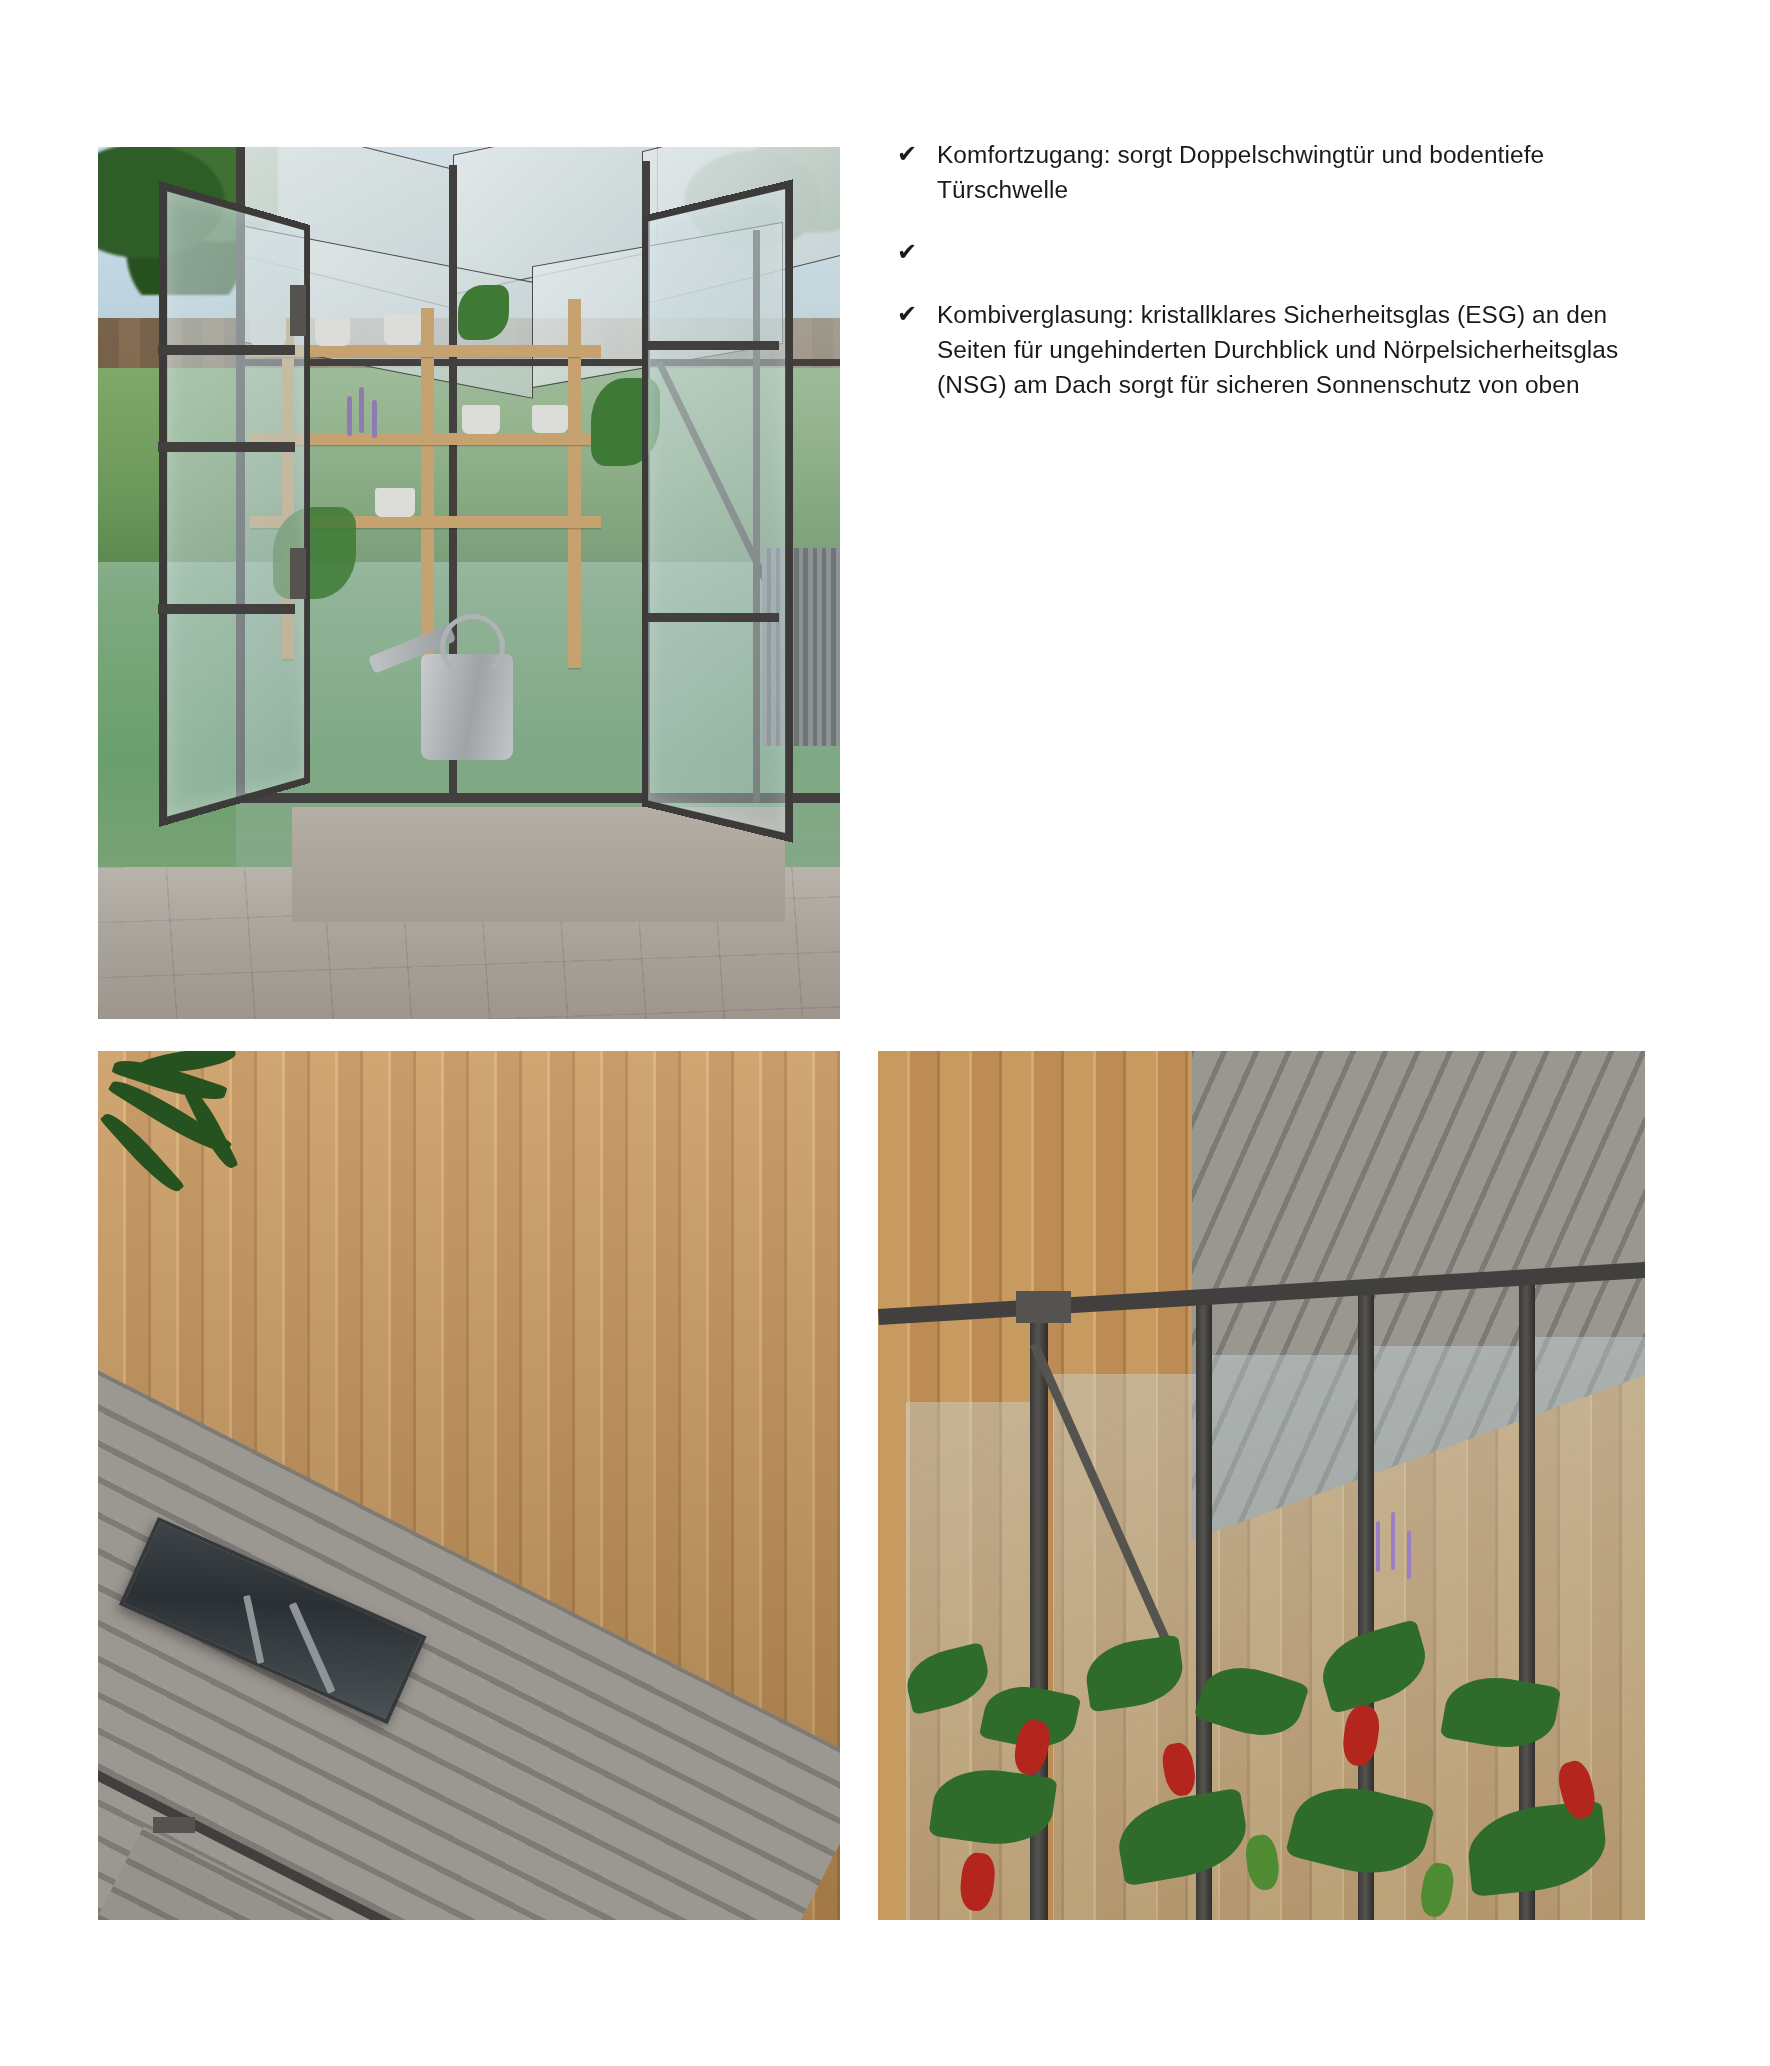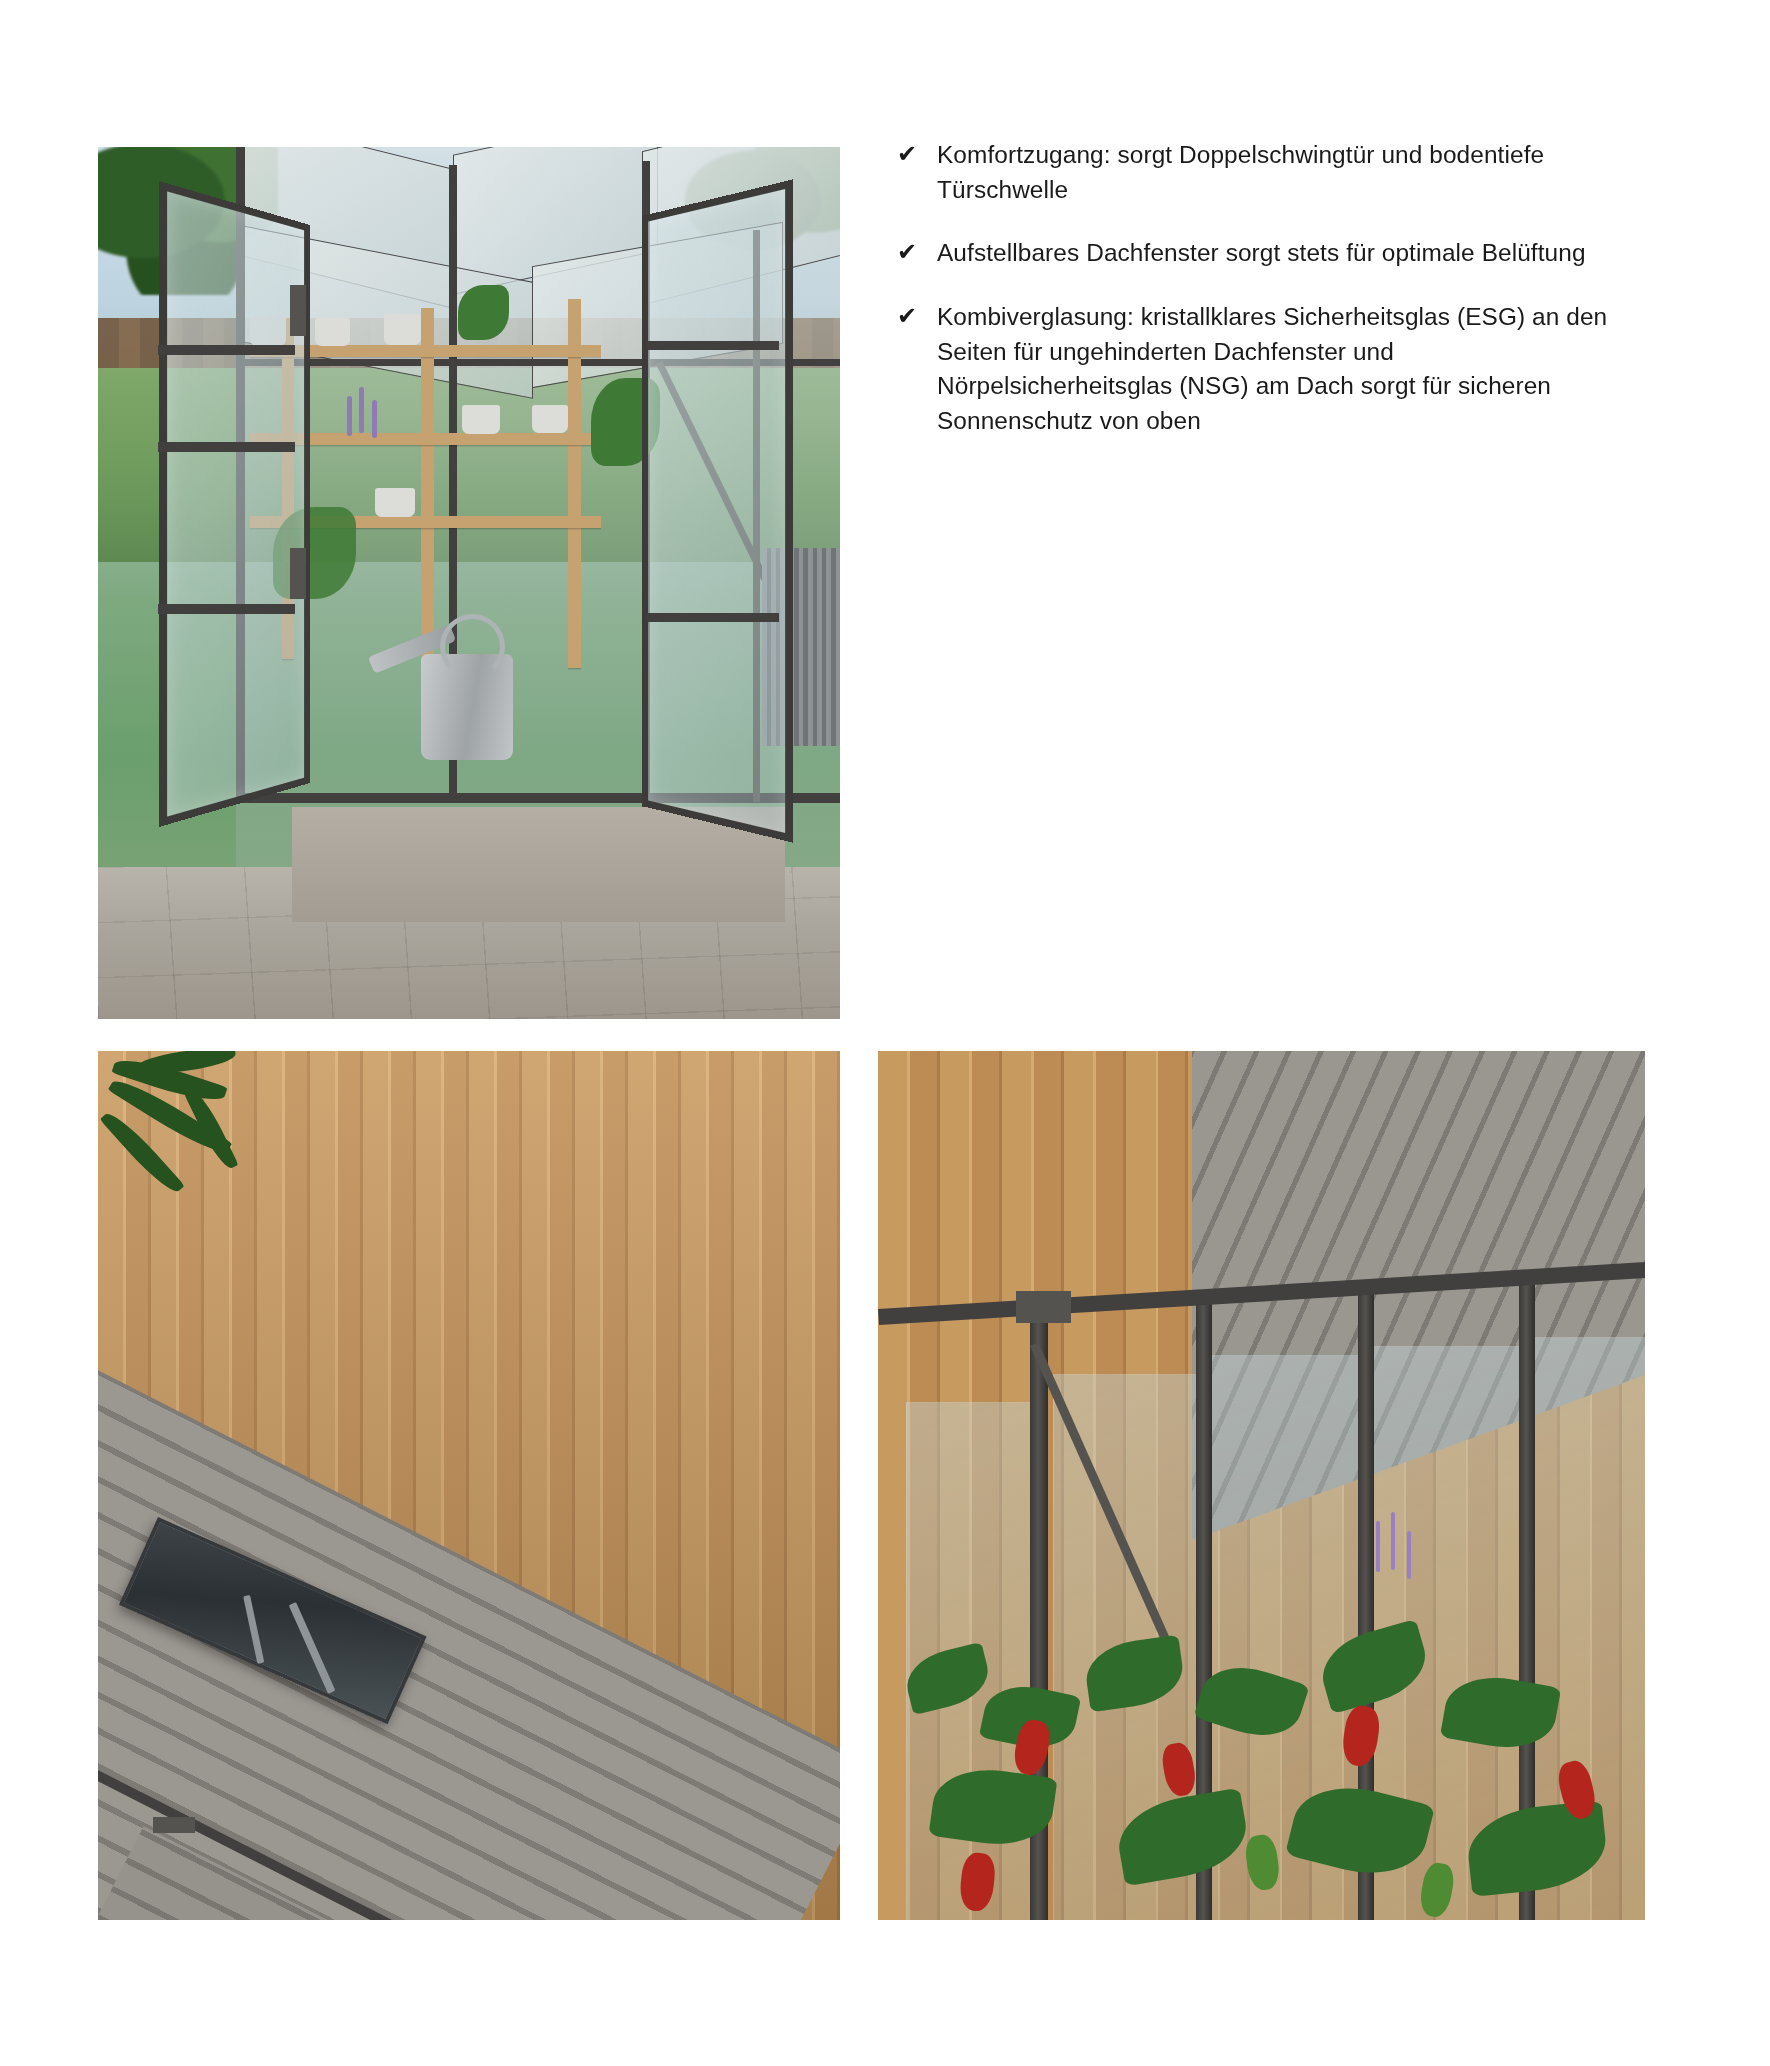--- a/index.html
+++ b/index.html
@@ -387,26 +387,25 @@
 
   <div class="features">
 
     <div class="feature-item">
       <span class="check-mark">✔</span>
       <span class="feature-text">Komfortzugang: sorgt Doppelschwingtür und bodentiefe Türschwelle</span>
     </div>
 
     <div class="feature-item">
       <span class="check-mark">✔</span>
-      <span class="feature-text">Aufstellbares Dachfenster sorgt stets für optimale Belüftung</span>
     </div>
 
     <div class="feature-item">
       <span class="check-mark">✔</span>
-      <span class="feature-text">Kombiverglasung: kristallklares Sicherheitsglas (ESG) an den Seiten für ungehinderten Dachfenster und Nörpelsicherheitsglas (NSG) am Dach sorgt für sicheren Sonnenschutz von oben</span>
+      <span class="feature-text">Kombiverglasung: kristallklares Sicherheitsglas (ESG) an den Seiten für ungehinderten Durchblick und Nörpelsicherheitsglas (NSG) am Dach sorgt für sicheren Sonnenschutz von oben</span>
     </div>
 
   </div>
 
   <div class="img-vent">
     <div class="wood-wall"></div>
 
     <div class="bamboo-leaf" style="left:14px;top:18.4px;width:115px;height:22px;transform:rotate(18deg);"></div>
     <div class="bamboo-leaf" style="left:4.6px;top:55px;width:134px;height:21px;transform:rotate(32deg);"></div>
     <div class="bamboo-leaf" style="left:37px;top:0px;width:101px;height:20px;transform:rotate(-6deg);"></div>

